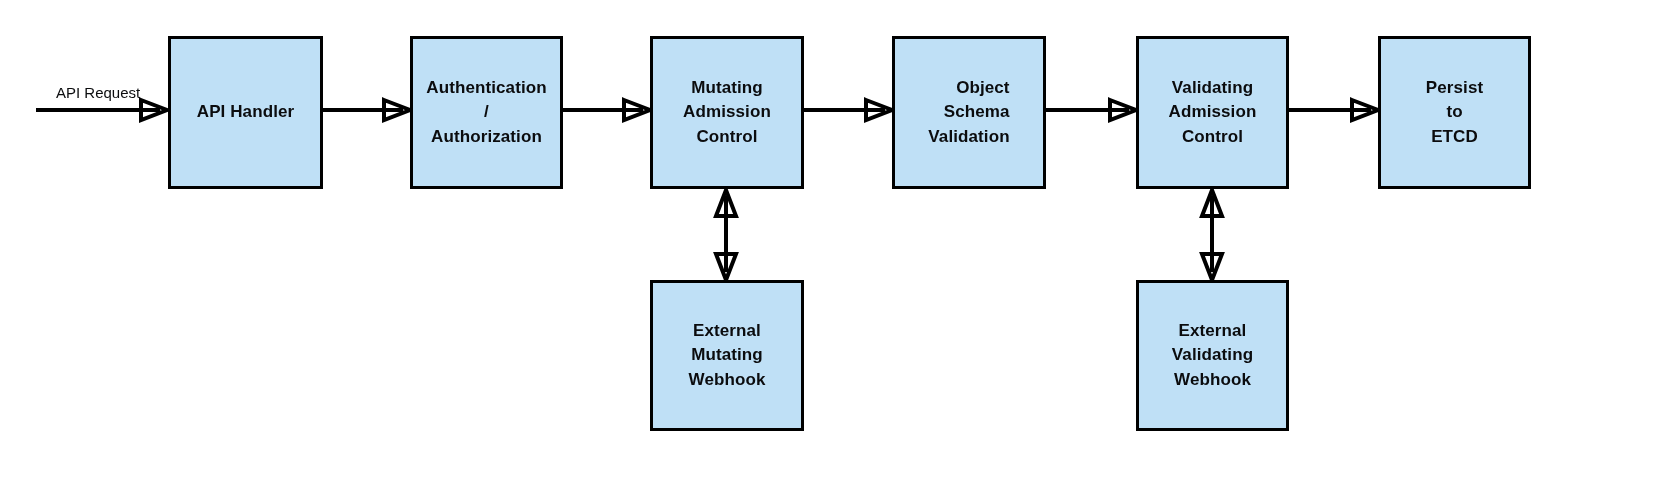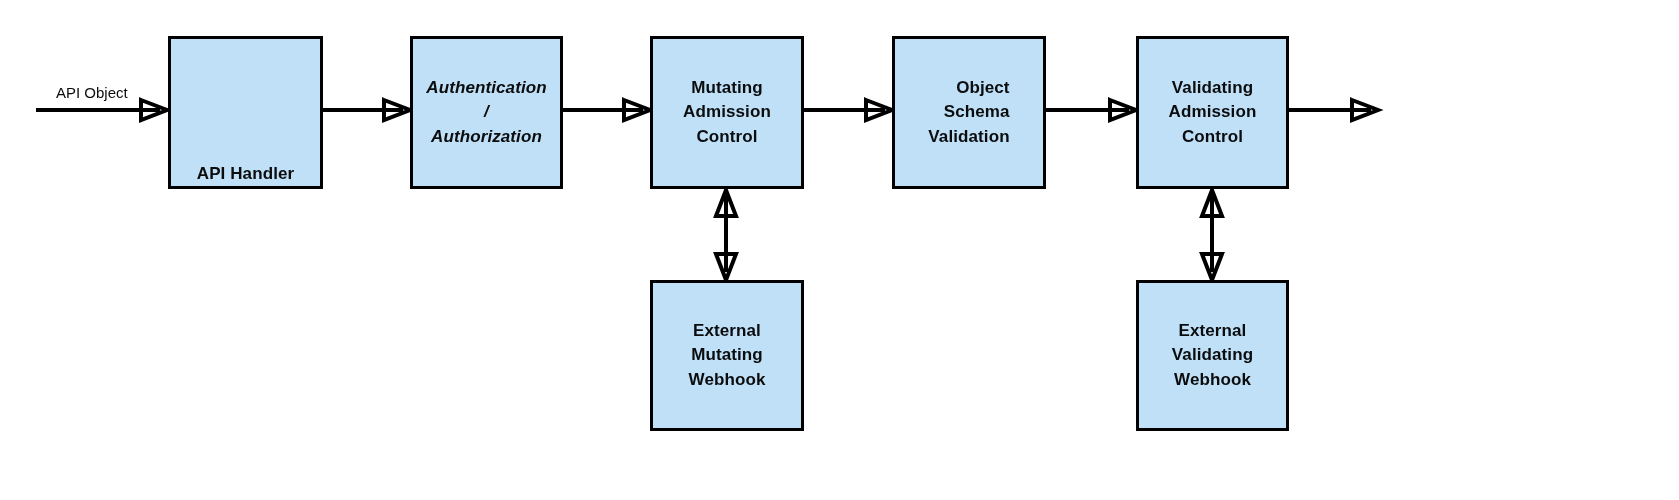--- a/index.html
+++ b/index.html
@@ -109,27 +109,27 @@
     </g>
 
     <g>
       <line x1="1212" y1="196" x2="1212" y2="272"></line>
       <path class="ahead" d="M 1202,216 L 1212,190 L 1222,216 Z"></path>
       <path class="ahead" d="M 1202,254 L 1212,280 L 1222,254 Z"></path>
     </g>
 
   </svg>
 
-  <div class="edge-label" style="left:56px; top:84px;">API Object</div>
+  <div class="edge-label" style="left:56px; top:84px;">API Request</div>
 
-  <div class="node" style="left:168px; top:36px; width:155px; height:153px;align-items:flex-end;">
+  <div class="node" style="left:168px; top:36px; width:155px; height:153px;">
     <span class="node-label">API Handler</span>
   </div>
 
-  <div class="node" style="left:410px; top:36px; width:153px; height:153px;font-style:italic;">
+  <div class="node" style="left:410px; top:36px; width:153px; height:153px;">
     <span class="node-label">Authentication
 /
 Authorization</span>
   </div>
 
   <div class="node" style="left:650px; top:36px; width:154px; height:153px;">
     <span class="node-label">Mutating
 Admission
 Control</span>
   </div>
@@ -139,20 +139,25 @@
 Schema
 Validation</span>
   </div>
 
   <div class="node" style="left:1136px; top:36px; width:153px; height:153px;">
     <span class="node-label">Validating
 Admission
 Control</span>
   </div>
 
+  <div class="node" style="left:1378px; top:36px; width:153px; height:153px;">
+    <span class="node-label">Persist
+to
+ETCD</span>
+  </div>
 
   <div class="node" style="left:650px; top:280px; width:154px; height:151px;">
     <span class="node-label">External
 Mutating
 Webhook</span>
   </div>
 
   <div class="node" style="left:1136px; top:280px; width:153px; height:151px;">
     <span class="node-label">External
 Validating

